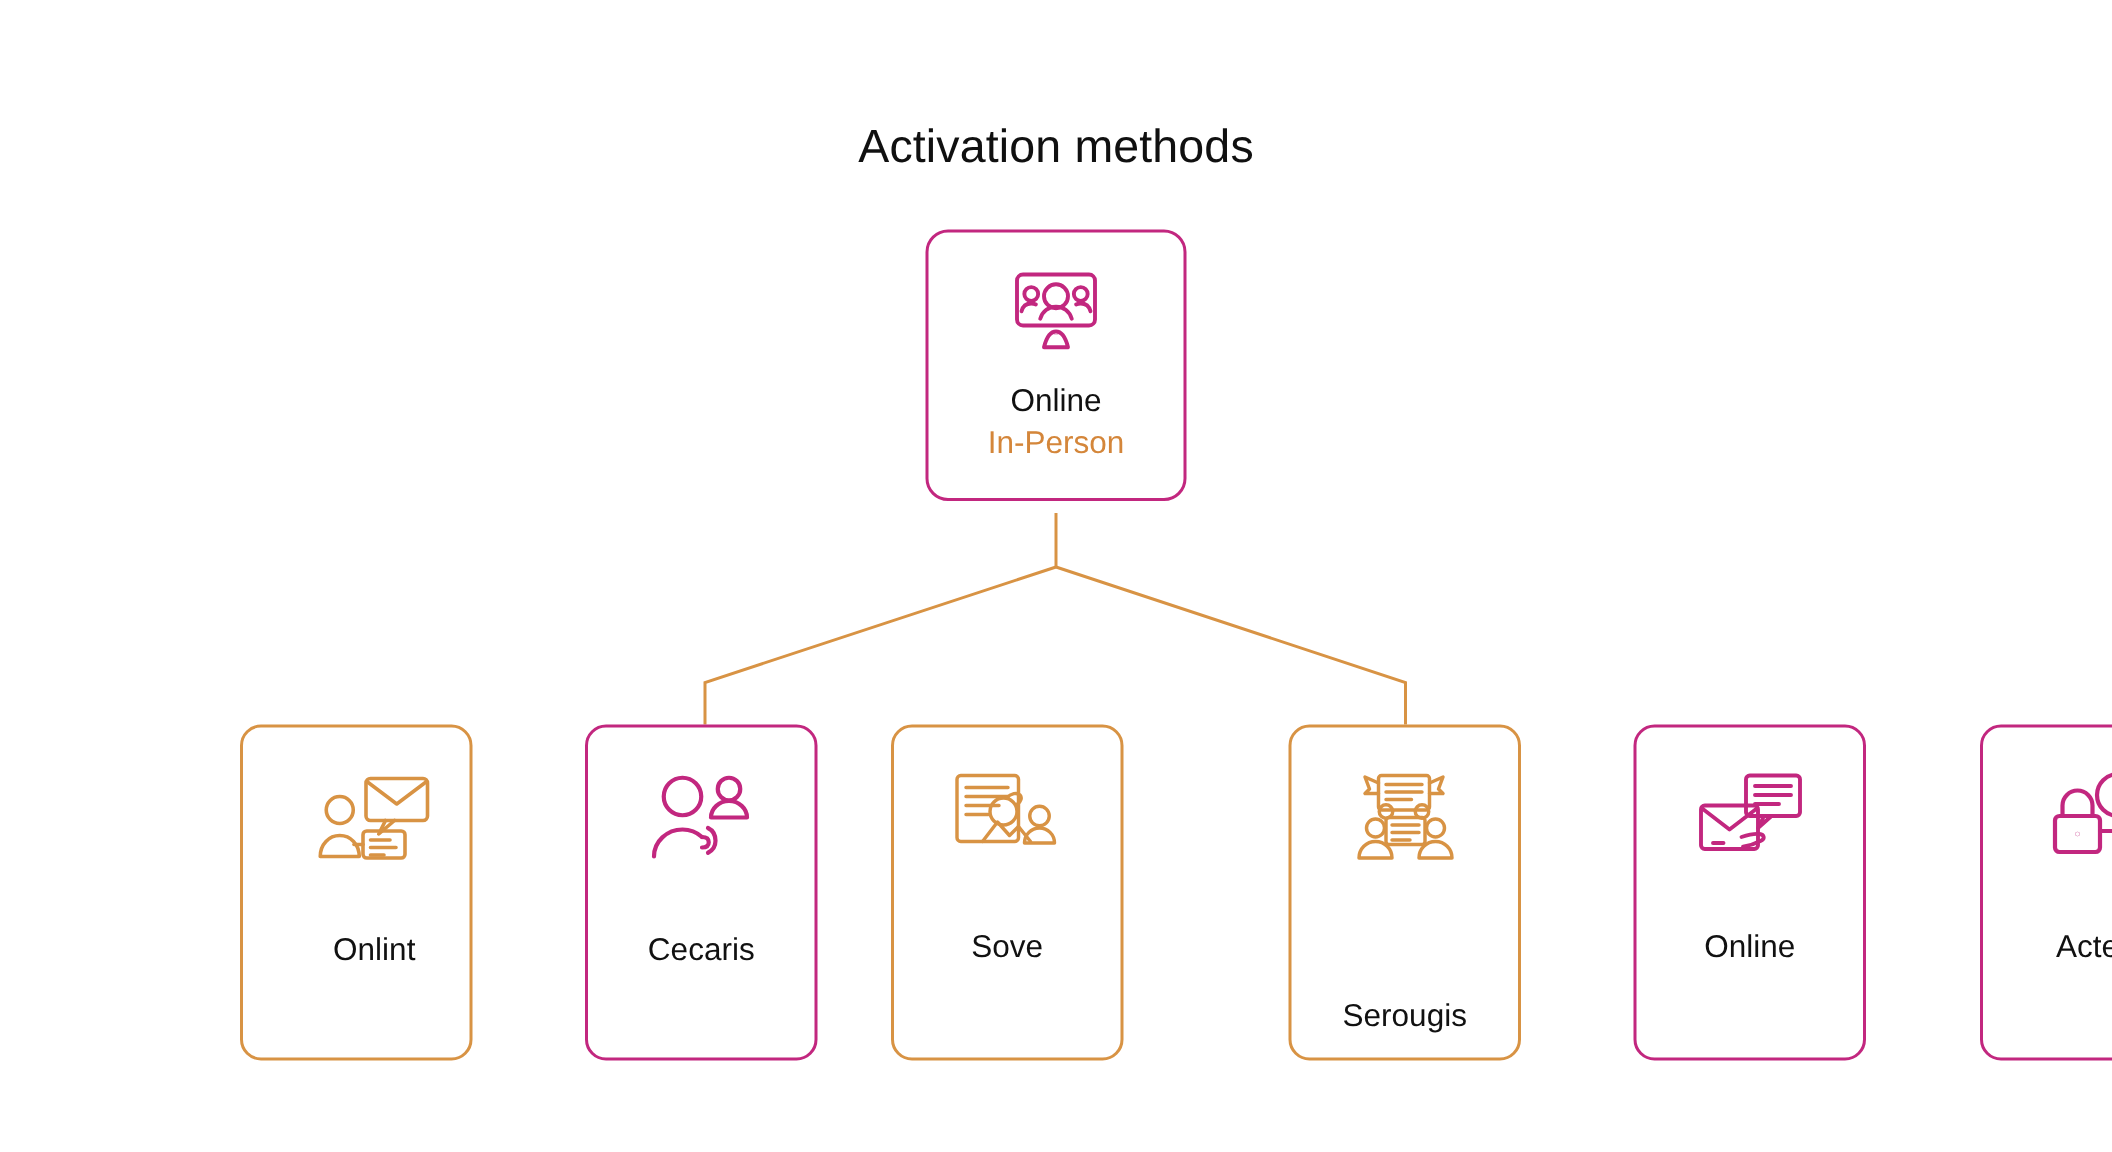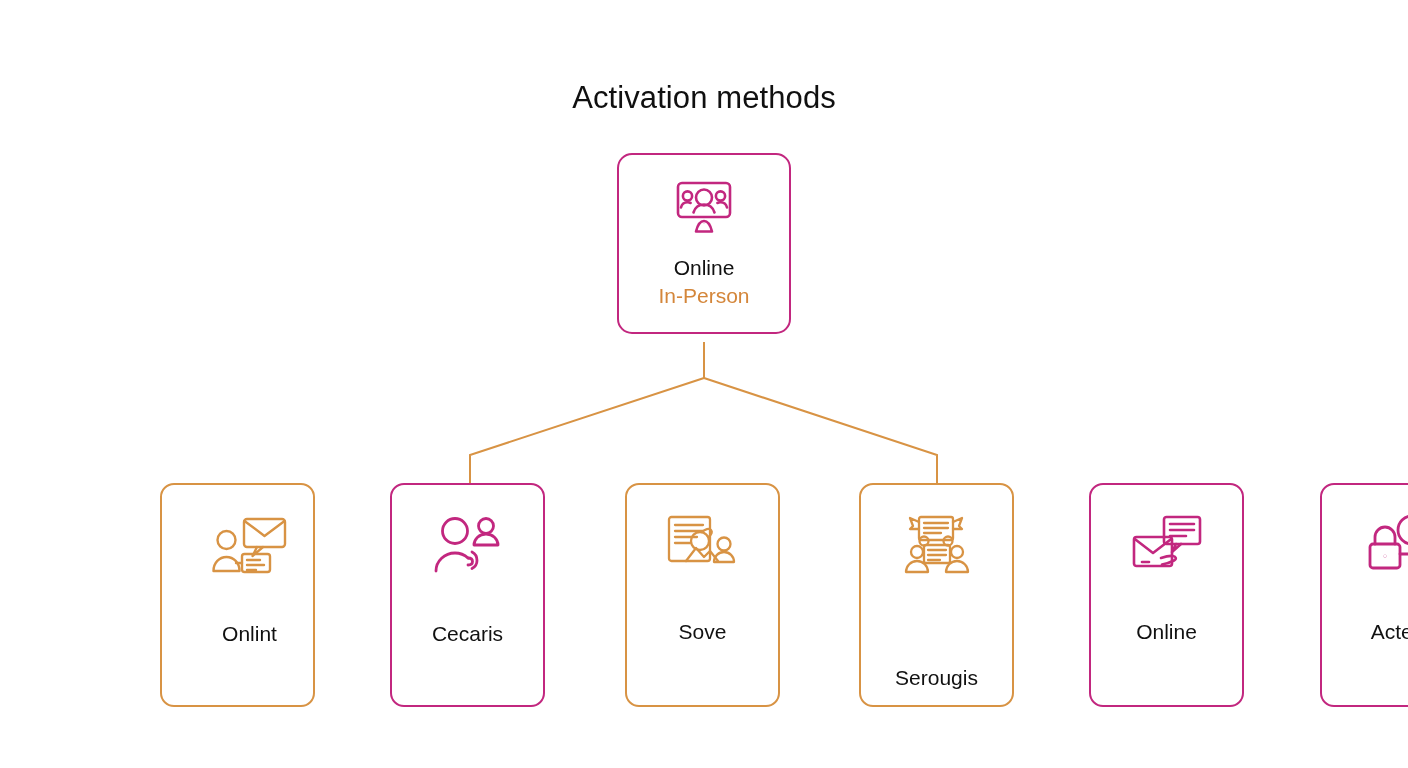--- a/index.html
+++ b/index.html
@@ -92,21 +92,21 @@
   .leaf {
     top: 483px;
     width: 155px;
     height: 224px;
   }
   .leaf .icon-wrap { margin-top: 29px; }
   .leaf .node-label { margin-top: 45px; }
 
   #node-0 { left: 160px; border-color: #D89344; padding-left: 24px; }
   #node-1 { left: 390px; border-color: #C2277F; }
-  #node-2 { left: 625px; border-color: #D89344; }
+  #node-2 { left: 594px; border-color: #D89344; }
   #node-3 { left: 859px; border-color: #D89344; gap: 44px; }
   #node-4 { left: 1089px; border-color: #C2277F; }
   #node-5 { left: 1320px; border-color: #C2277F; width: 155px; }
 </style>
 </head>
 <body>
 
 <div id="stage">
 
   <div id="page-title">Activation methods</div>

